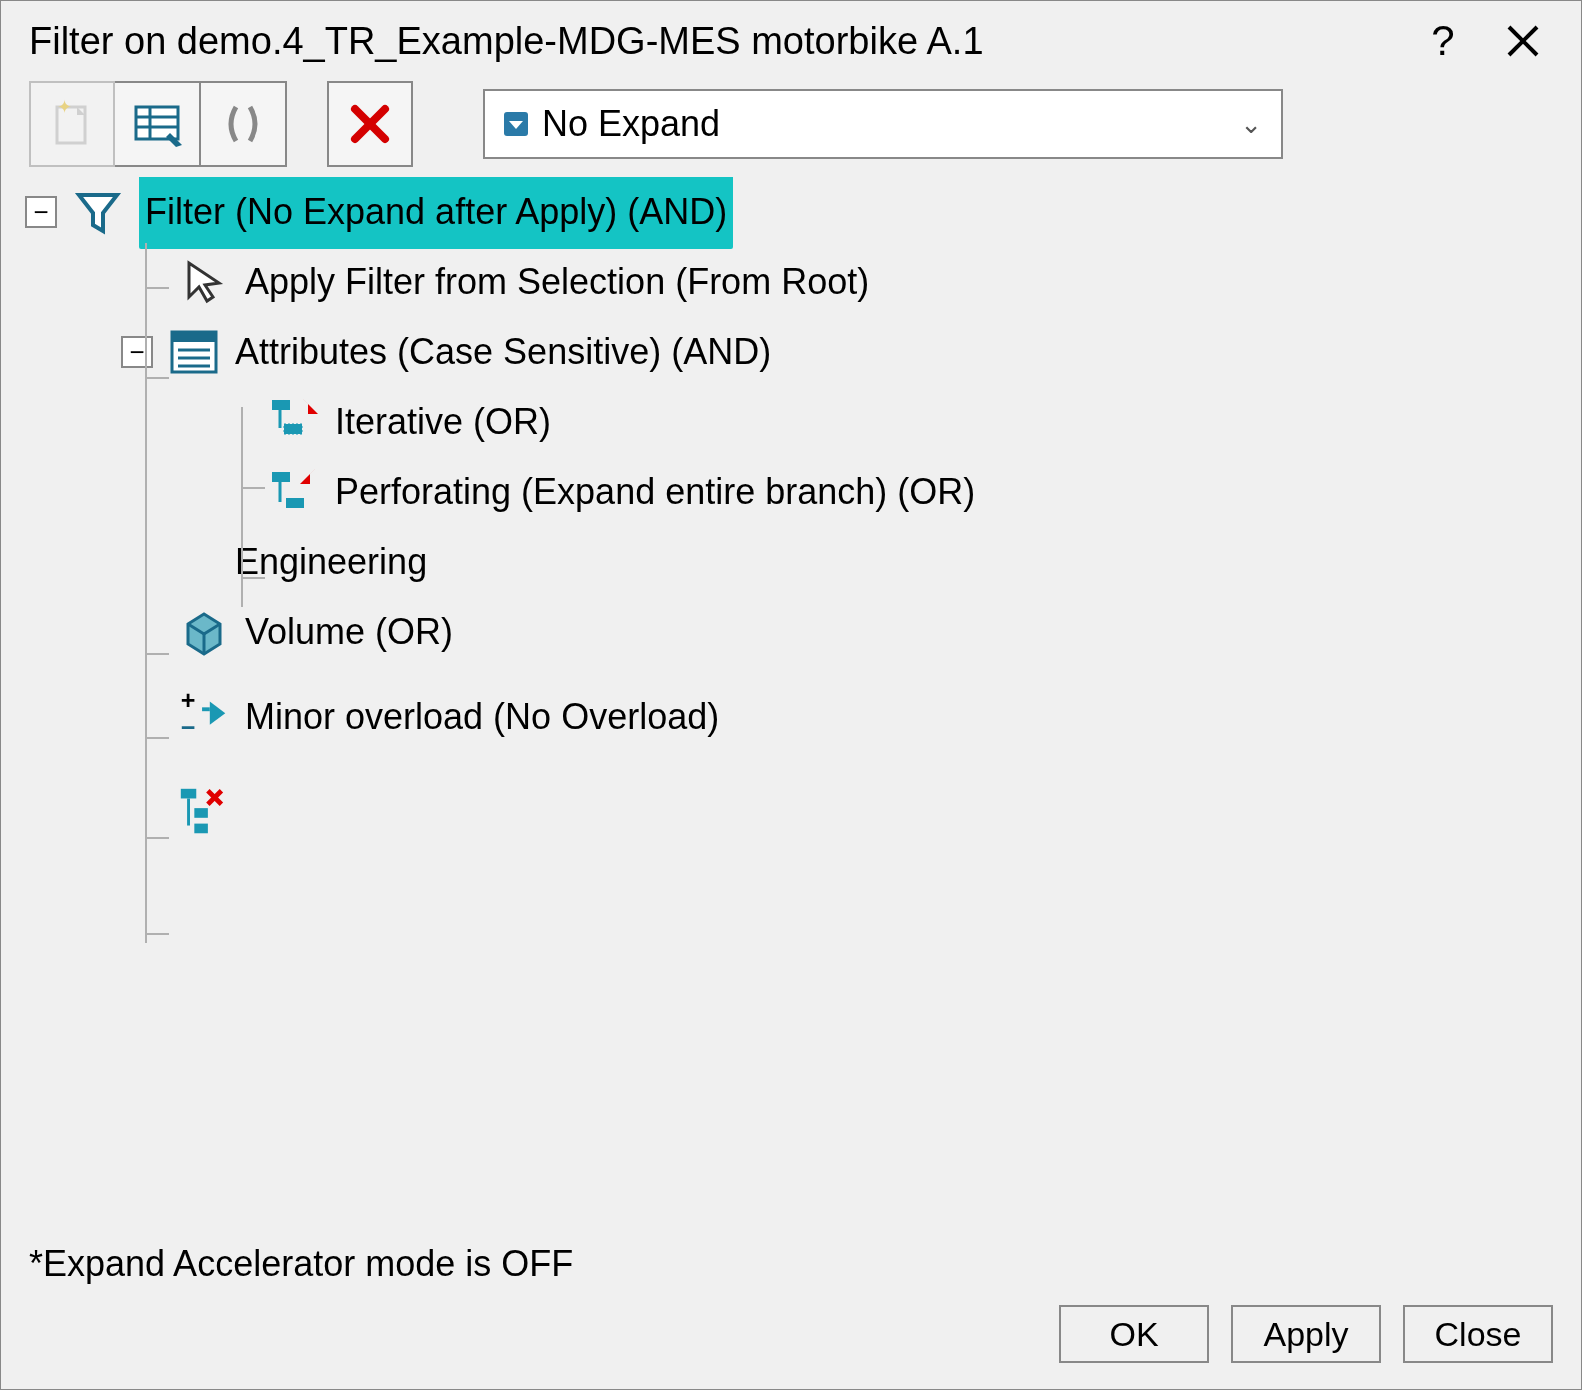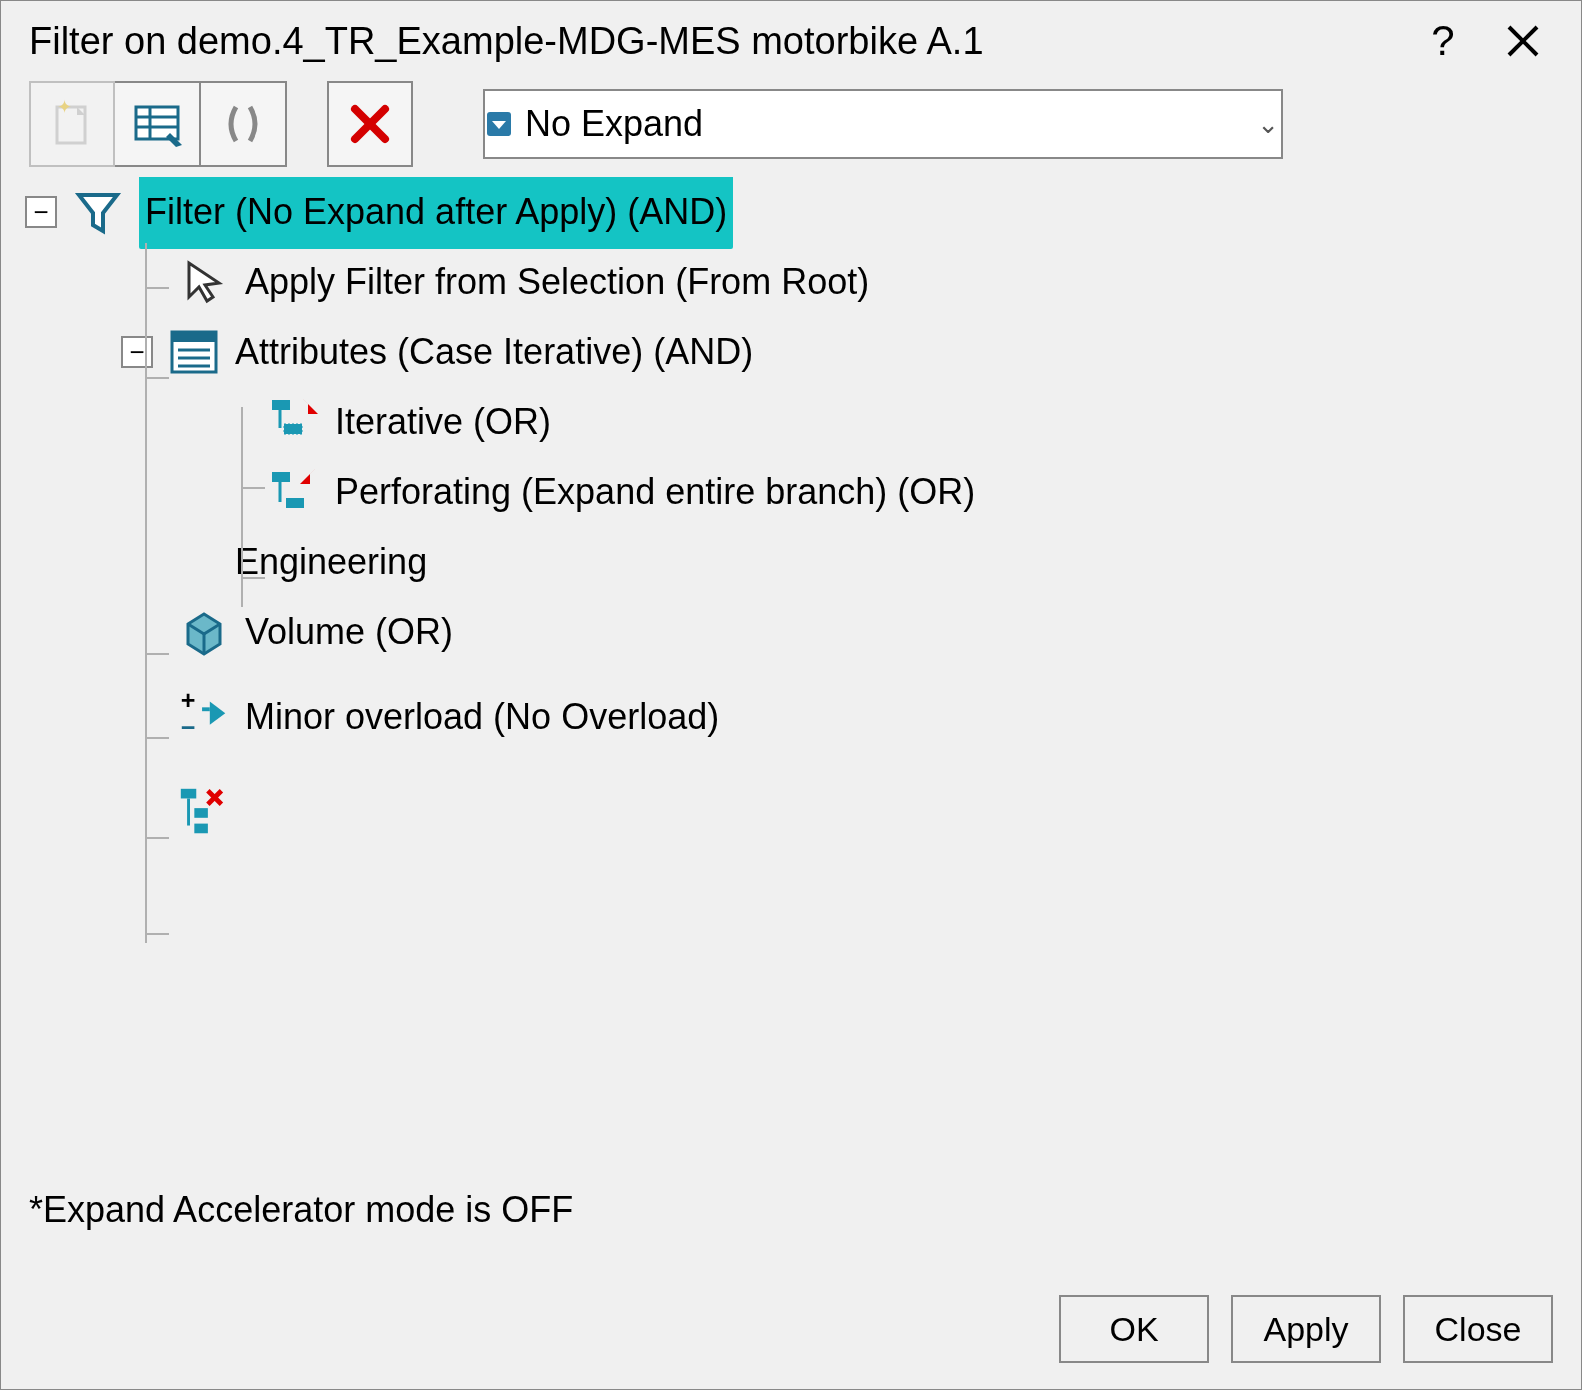--- a/index.html
+++ b/index.html
@@ -61,21 +61,21 @@
   }
   .tool-btn.disabled { opacity: .45; cursor: default; }
   .combo {
     margin-left: 70px;
     flex: 0 0 800px;
     height: 70px;
     border: 2px solid #888;
     background: #fff;
     display: flex;
     align-items: center;
-    padding: 0 2px;
+    padding: 0 19px;
     gap: 14px;
     cursor: pointer;
   }
   .combo .small-badge {
     width: 24px; height: 24px;
     background: #2a7aa8;
     border-radius: 3px;
     position: relative;
   }
   .combo .small-badge::after{
@@ -128,28 +128,27 @@
     font-size: 36px;
   }
   .button-bar {
     display:flex;
     justify-content: flex-end;
     gap: 22px;
     padding: 0 28px 26px 0;
   }
   .btn {
     min-width: 150px;
-    height: 68px;
+    height: 58px;
     border: 2px solid #888;
     background: #f0f0f0;
     font-size: 34px;
     display:flex; align-items:center; justify-content:center;
     cursor:pointer;
     padding: 0 26px;
-    margin-top: 44px;
   }
 </style>
 </head>
 <body>
 
 <div class="dialog">
 
   <div class="titlebar">
     <div class="title">Filter on demo.4_TR_Example-MDG-MES motorbike A.1</div>
     <div class="help-btn">?</div>
@@ -237,21 +236,21 @@
       <div class="expander">−</div>
       <span class="node-icon">
         <svg width="56" height="56" viewBox="0 0 56 56">
           <rect x="6" y="8" width="44" height="40" fill="#fff" stroke="#1a6a8a" stroke-width="3"></rect>
           <rect x="6" y="8" width="44" height="10" fill="#1a6a8a"></rect>
           <line x1="12" y1="26" x2="44" y2="26" stroke="#1a6a8a" stroke-width="3"></line>
           <line x1="12" y1="34" x2="44" y2="34" stroke="#1a6a8a" stroke-width="3"></line>
           <line x1="12" y1="42" x2="44" y2="42" stroke="#1a6a8a" stroke-width="3"></line>
         </svg>
       </span>
-      <span class="tree-label">Attributes (Case Iterative) (AND)</span>
+      <span class="tree-label">Attributes (Case Sensitive) (AND)</span>
     </div>
 
     <div class="tree-row" style="margin-left:240px;">
       <span class="node-icon">
         <svg width="56" height="56" viewBox="0 0 56 56">
           <rect x="6" y="6" width="18" height="10" fill="#1a98b3"></rect>
           <rect x="18" y="30" width="18" height="10" fill="#1a98b3" stroke-dasharray="2" stroke="#1a98b3"></rect>
           <line x1="14" y1="16" x2="14" y2="34" stroke="#1a98b3" stroke-width="3"></line>
           <polygon points="36,4 52,20 42,20 42,10" fill="#e00000"></polygon>
         </svg>

